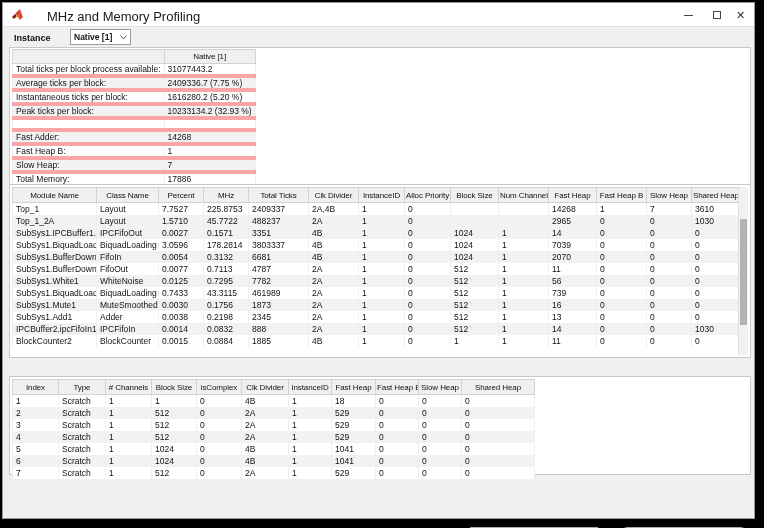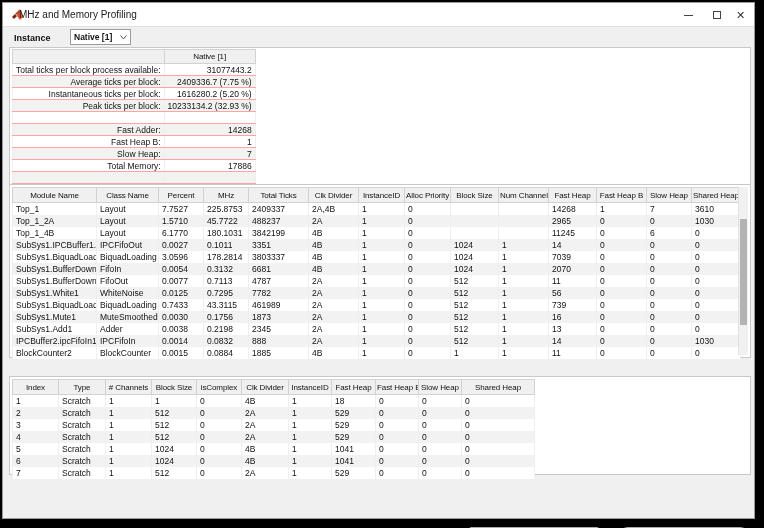--- a/index.html
+++ b/index.html
@@ -14,21 +14,21 @@
     position: absolute; left: 2px; top: 2px; width: 753px; height: 517px;
     background: #f0f0f0; border: 1px solid #9b9b9b;
   }
   
   .titlebar {
     position: absolute; left: 0; top: 0; right: 0; height: 24px;
     background: #ffffff; border-bottom: 1px solid #e2e2e2;
   }
   .app-icon { position: absolute; left: 8px; top: 5px; width: 14px; height: 13px; }
   .title-text {
-    position: absolute; left: 16px; top: 6px; font-size: 10px; color: #1a1a1a;
+    position: absolute; left: 44px; top: 6px; font-size: 13px; color: #1a1a1a;
     white-space: nowrap;
   }
   .win-btn {
     position: absolute; top: 0; width: 29px; height: 24px;
     display: flex; align-items: center; justify-content: center;
     color: #333; font-size: 11px; cursor: default;
   }
   .btn-min  { right: 51px; }
   .btn-max  { right: 23px; }
   .btn-close{ right: -1px; }
@@ -62,21 +62,21 @@
     text-align: center; letter-spacing: -0.1px;
   }
   td {
     font-size: 8.5px; color: #111; height: 12px; padding: 0 3px;
     overflow: hidden; white-space: nowrap; text-align: left;
     border-left: 1px solid #efefef; border-right: 1px solid #efefef;
   }
   tr.stripe td { background: #f2f2f2; }
   .summary-table { position: absolute; left: 2px; top: 1px; border: 1px solid #c9c9c9; }
   .summary-table th { height: 14px; }
-  .summary-table td { border-bottom: 1px solid #fca5a5; text-align: right; }
+  .summary-table td { border-bottom: 4px solid #fca5a5; }
   .module-table  { position: absolute; left: 2px; top: 2px; width: 728px; }
   .scratch-table { position: absolute; left: 2px; top: 2px; width: 522px; padding-left: 25px; }
   
   .vscrollbar {
     position: absolute; right: 2px; top: 2px; width: 10px; height: 168px;
     background: #f1f1f1; border-left: 1px solid #e0e0e0;
   }
   .vscroll-thumb {
     position: absolute; left: 1px; top: 32px; width: 7px; height: 106px;
     background: #b3b3b3;
@@ -245,41 +245,25 @@
             <td>2A</td>
             <td>1</td>
             <td>0</td>
             <td></td>
             <td></td>
             <td>2965</td>
             <td>0</td>
             <td>0</td>
             <td>1030</td>
           </tr>
-          <tr>
-            <td>Top_1_4B</td>
-            <td>Layout</td>
-            <td>6.1770</td>
-            <td>180.1031</td>
-            <td>3842199</td>
-            <td>4B</td>
-            <td>1</td>
-            <td>0</td>
-            <td></td>
-            <td></td>
-            <td>11245</td>
-            <td>0</td>
-            <td>6</td>
-            <td>0</td>
-          </tr>
           <tr class="stripe">
             <td>SubSys1.IPCBuffer1.ipcFif...</td>
             <td>IPCFifoOut</td>
             <td>0.0027</td>
-            <td>0.1011</td>
+            <td>0.1571</td>
             <td>3351</td>
             <td>4B</td>
             <td>1</td>
             <td>0</td>
             <td>1024</td>
             <td>1</td>
             <td>14</td>
             <td>0</td>
             <td>0</td>
             <td>0</td>

